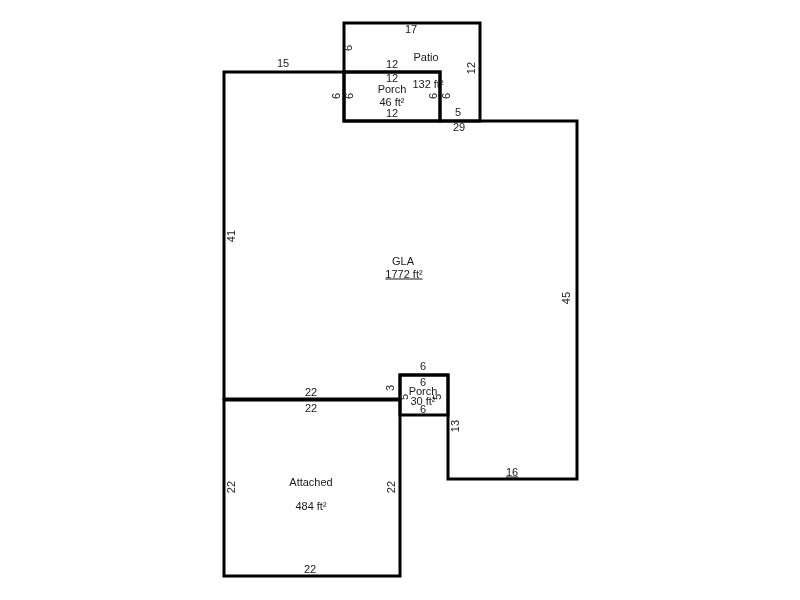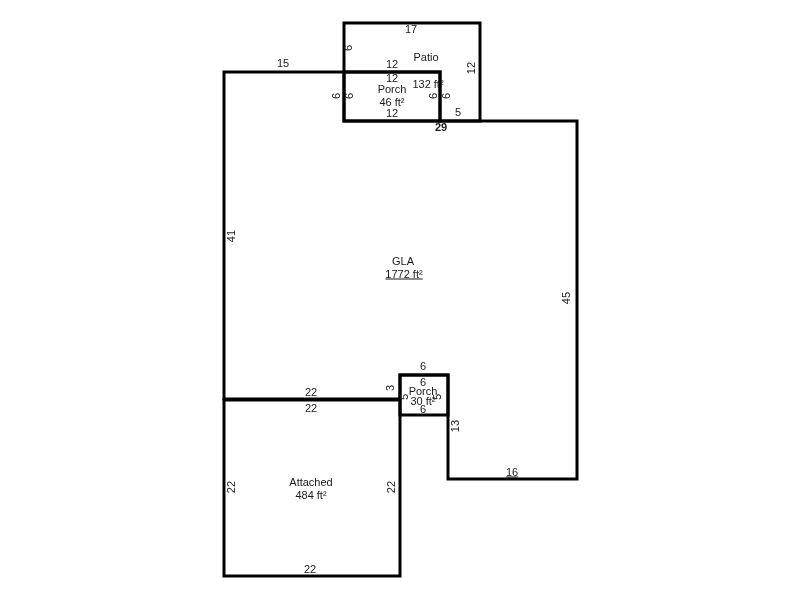--- a/index.html
+++ b/index.html
@@ -49,21 +49,21 @@
   <div class="lbl" style="left:392px; top:78px;">12</div>
   <div class="lbl v" style="left:336px; top:96px;">6</div>
   <div class="lbl v" style="left:349px; top:96px;">6</div>
   <div class="lbl v" style="left:433px; top:96px;">6</div>
   <div class="lbl v" style="left:446px; top:96px;">6</div>
   <div class="lbl" style="left:392px; top:89px;">Porch</div>
   <div class="lbl" style="left:392px; top:102px;">46 ft²</div>
   <div class="lbl" style="left:392px; top:113px;">12</div>
 
   <div class="lbl" style="left:283px; top:63px;">15</div>
-  <div class="lbl" style="left:441px; top:127px;font-weight:bold;">29</div>
+  <div class="lbl" style="left:459px; top:127px;">29</div>
   <div class="lbl v" style="left:231px; top:236px;">41</div>
   <div class="lbl v" style="left:566px; top:298px;">45</div>
   <div class="lbl" style="left:403px; top:261px;">GLA</div>
   <div class="lbl" style="left:404px; top:274px;text-decoration:underline;">1772 ft²</div>
   <div class="lbl" style="left:311px; top:392px;">22</div>
   <div class="lbl v" style="left:390px; top:388px;">3</div>
   <div class="lbl v" style="left:455px; top:426px;">13</div>
   <div class="lbl" style="left:512px; top:472px;text-decoration:underline;">16</div>
 
   <div class="lbl" style="left:423px; top:366px;">6</div>
@@ -72,15 +72,15 @@
   <div class="lbl" style="left:423px; top:401px;">30 ft²</div>
   <div class="lbl v" style="left:404px; top:397px;">5</div>
   <div class="lbl v" style="left:437px; top:397px;">5</div>
   <div class="lbl" style="left:423px; top:409px;">6</div>
 
   <div class="lbl" style="left:311px; top:408px;">22</div>
   <div class="lbl v" style="left:231px; top:487px;">22</div>
   <div class="lbl v" style="left:391px; top:487px;">22</div>
   <div class="lbl" style="left:310px; top:569px;">22</div>
   <div class="lbl" style="left:311px; top:482px;">Attached</div>
-  <div class="lbl" style="left:311px; top:495px;">484 ft²</div>
+  <div class="lbl" style="left:311px; top:506px;">484 ft²</div>
 
 </div>
 
 </body></html>

